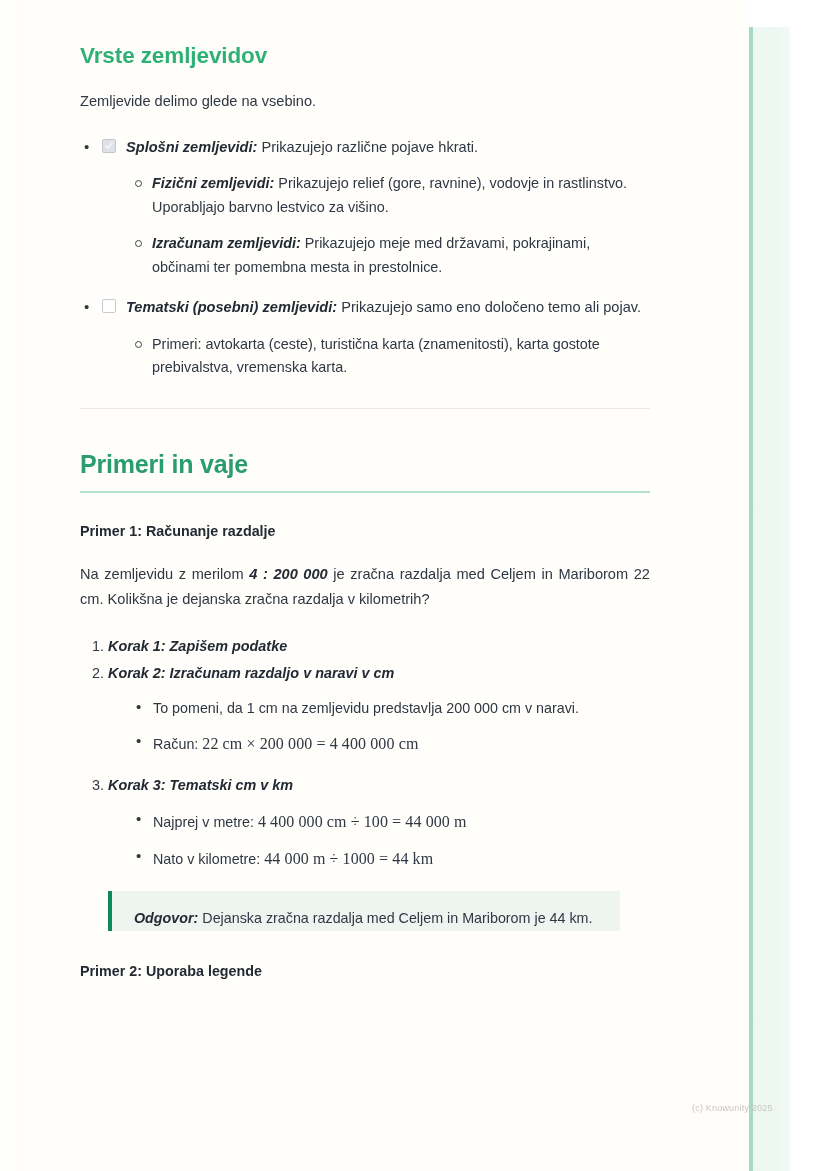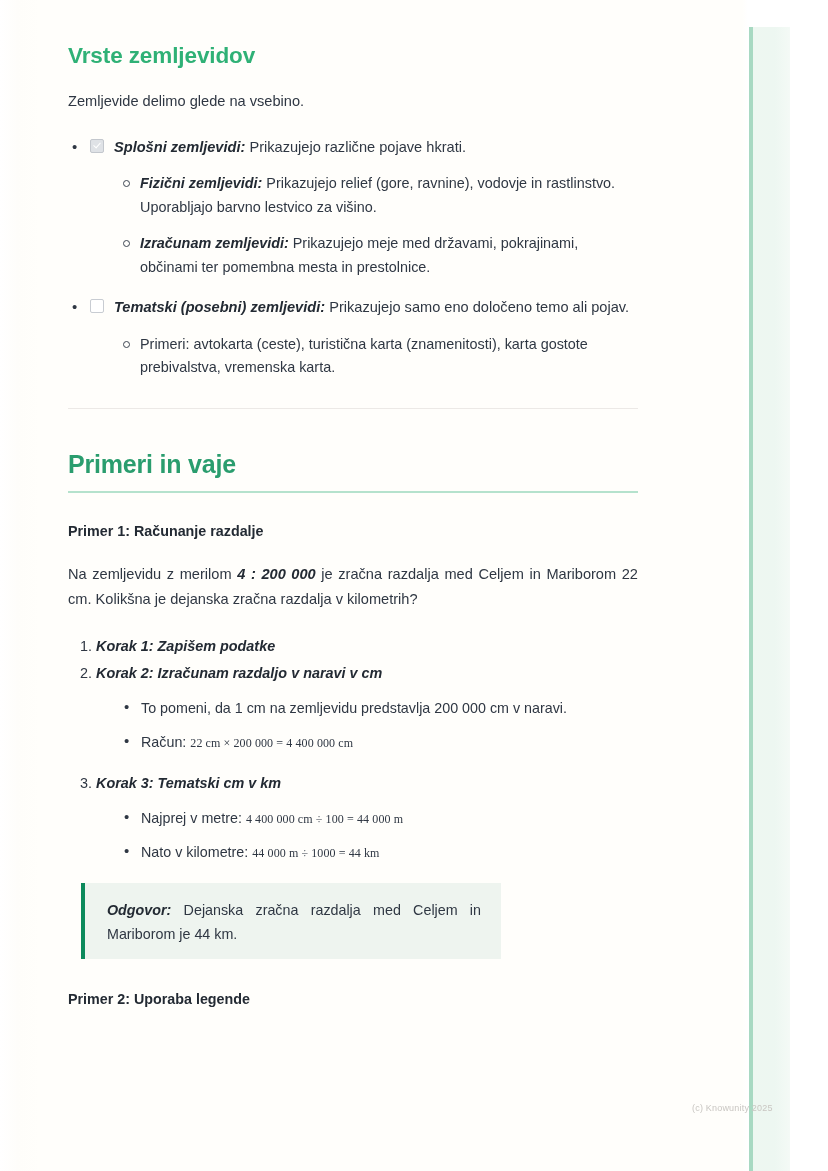--- a/index.html
+++ b/index.html
@@ -43,21 +43,21 @@
     position: absolute;
     left: 749px;
     top: 27px;
     width: 4px;
     height: 1144px;
     background: #a8d9c2;
   }
 
   .content {
     position: absolute;
-    left: 68px;
+    left: 80px;
     top: 0;
     width: 570px;
     color: #2d3541;
   }
 
   h1.section-title {
     font-size: 22.5px;
     font-weight: 700;
     color: #2fb176;
     margin: 0;
@@ -212,30 +212,30 @@
     content: "\2022";
     position: absolute;
     left: 2px;
     top: -2px;
     font-size: 15px;
     color: #2f3743;
   }
 
   .math {
     font-family: "Liberation Serif", "DejaVu Serif", serif;
-    font-size: 12px;
+    font-size: 16px;
     letter-spacing: 0.1px;
   }
 
   .callout {
-    margin: 20px 0 0 13px;
-    width: 420px;
+    margin: 20px 0 0 28px;
+    width: 512px;
     background: #eef4ef;
     border-left: 4px solid #0c8a5c;
-    padding: 16px 20px 13px 22px;
+    padding: 16px 20px 1px 22px;
     box-sizing: border-box;
   }
   .callout p {
     margin: 0;
     font-size: 14.3px;
     line-height: 1.62;
     text-align: justify;
     color: #2f3743;
   }
 

